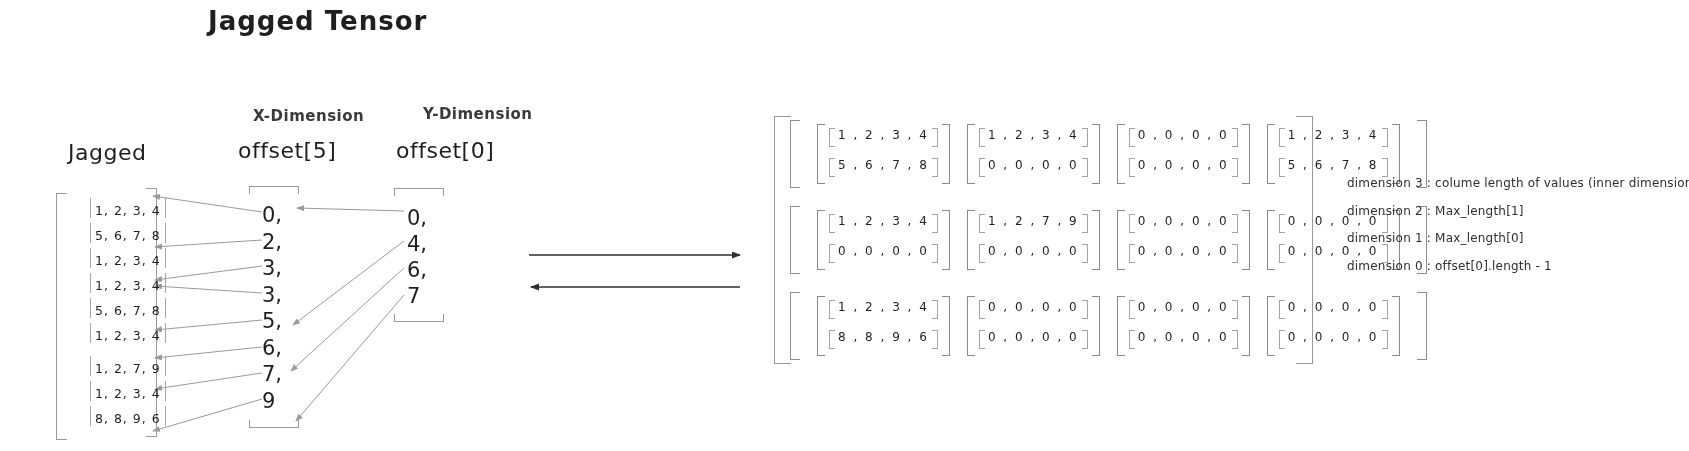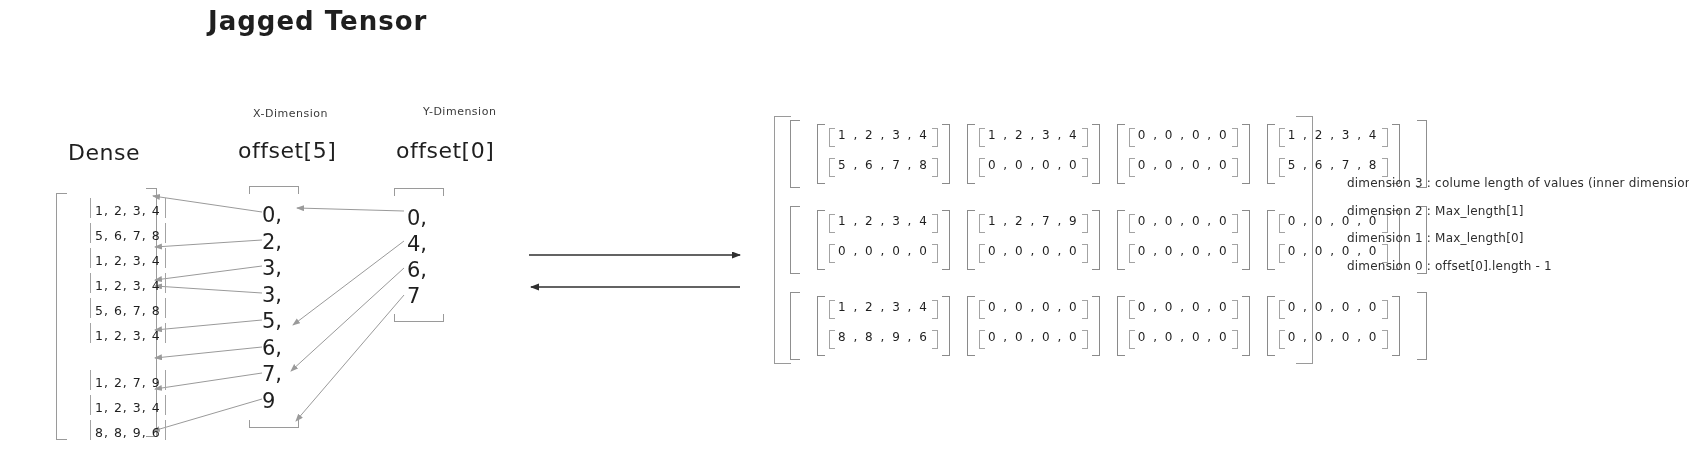--- a/index.html
+++ b/index.html
@@ -2,42 +2,42 @@
 <html><head>
 <meta charset="utf-8">
 <style>
   html,body{margin:0;padding:0;background:#fff;}
   .canvas{position:relative;width:1689px;height:451px;background:#fff;overflow:hidden;
           font-family:"DejaVu Sans", sans-serif;color:#1f1f1f;}
   .abs{position:absolute;}
   .title{font-weight:600;letter-spacing:1px;}
   .jagged-title{left:208px;top:6px;font-size:26px;}
   .dense-title{left:824px;top:2px;font-size:31px;font-weight:700;}
-  .dim-label{font-size:11px;color:#3a3a3a;letter-spacing:.5px;}
+  .dim-label{font-size:15px;color:#3a3a3a;letter-spacing:.5px;font-weight:bold;}
   .col-label{font-size:22px;font-weight:500;letter-spacing:.5px;}
 
   
   .sb{display:inline-block;width:5px;align-self:stretch;}
   .sb.l{border-left:1.4px solid #a3a3a3;border-top:1.4px solid #a3a3a3;border-bottom:1.4px solid #a3a3a3;}
   .sb.r{border-right:1.4px solid #a3a3a3;border-top:1.4px solid #a3a3a3;border-bottom:1.4px solid #a3a3a3;}
 
   
   .bigbr{position:absolute;}
   .bigbr.l{border-left:1.5px solid #9a9a9a;border-top:1.5px solid #9a9a9a;border-bottom:1.5px solid #9a9a9a;}
   .bigbr.r{border-right:1.5px solid #9a9a9a;border-top:1.5px solid #9a9a9a;border-bottom:1.5px solid #9a9a9a;}
 
   
   .hbr{position:absolute;width:48px;height:7px;}
   .hbr.top{border-top:1.4px solid #9a9a9a;border-left:1.4px solid #9a9a9a;border-right:1.4px solid #9a9a9a;}
   .hbr.bot{border-bottom:1.4px solid #9a9a9a;border-left:1.4px solid #9a9a9a;border-right:1.4px solid #9a9a9a;}
 
   
   .values-list{left:62px;top:198px;width:92px;}
   .vrow{display:flex;align-items:center;height:25px;gap:4px;padding-left:28px;}
-  .vrow.gap{margin-top:22px;}
+  .vrow.gap{margin-top:8px;}
   .vrow .sb{height:18px;}
   .vtxt{font-size:12.5px;letter-spacing:1px;white-space:nowrap;flex:1;text-align:center;}
 
   
   .offset-list{text-align:left;}
   .o-item{font-size:21px;font-weight:500;line-height:26.5px;height:26.5px;}
   .offset0-list .o-item{line-height:26px;height:26px;}
 
   
   .drow{position:absolute;left:790px;width:512px;height:68px;display:flex;gap:17px;align-items:stretch;}
@@ -96,21 +96,21 @@
       <line x1="529" y1="255" x2="740" y2="255" marker-end="url(#ah-d)"></line>
       <line x1="740" y1="287" x2="531" y2="287" marker-end="url(#ah-d)"></line>
     </g>
   </svg>
 
   <div class="abs title jagged-title">Jagged Tensor</div>
 
   <div class="abs dim-label" style="left:253px;top:107px;">X-Dimension</div>
   <div class="abs dim-label" style="left:423px;top:105px;">Y-Dimension</div>
 
-  <div class="abs col-label" style="left:68px;top:140px;">Dense</div>
+  <div class="abs col-label" style="left:68px;top:140px;">Jagged</div>
   <div class="abs col-label" style="left:238px;top:138px;">offset[5]</div>
   <div class="abs col-label" style="left:388px;top:138px;margin-left:8px;">offset[0]</div>
 
   <div class="bigbr l" style="left:56px;top:193px;width:10px;height:245px;"></div>
   <div class="bigbr r" style="left:146px;top:188px;width:10px;height:247px;"></div>
 
   <div class="abs values-list">
     <div class="vrow">
         <span class="sb l"></span>
         <span class="vtxt">1, 2, 3, 4</span>

